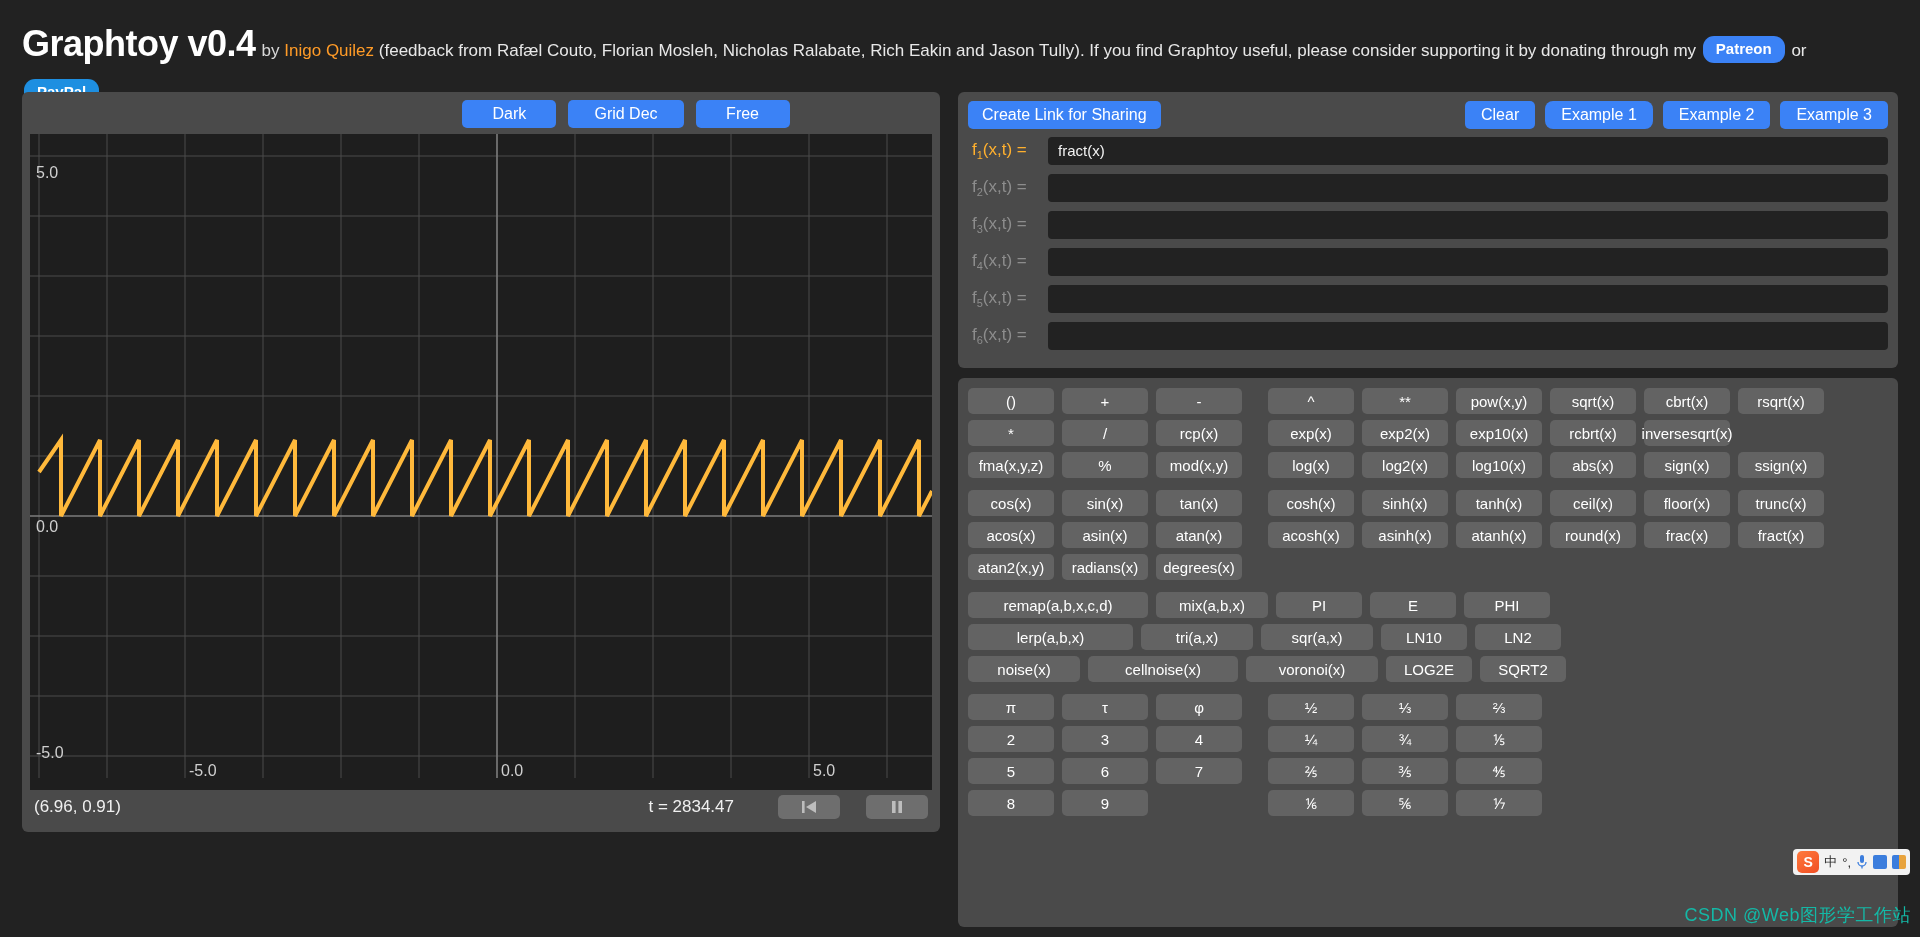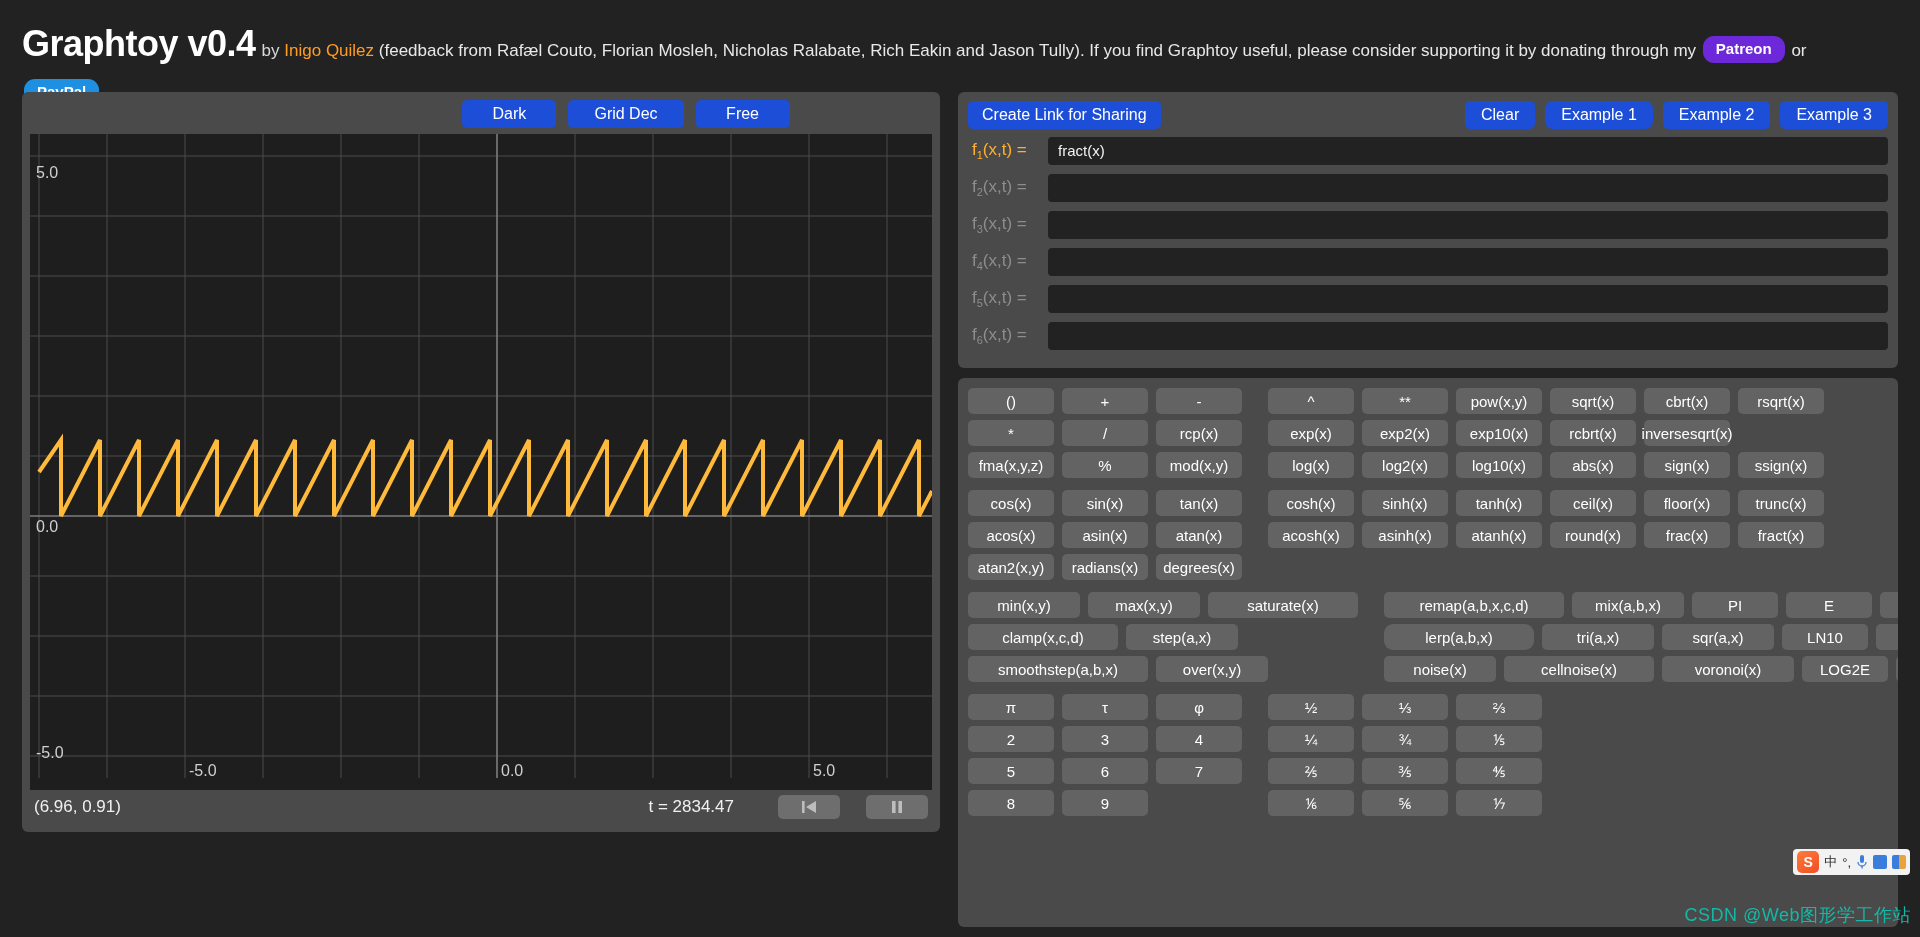--- a/index.html
+++ b/index.html
@@ -35,21 +35,21 @@
     display: inline-block;
     border-radius: 11px;
     padding: 2px 13px 3px 13px;
     font-weight: bold;
     font-size: 15px;
     color: #ffffff;
     vertical-align: 2px;
     margin: 0 2px;
     cursor: pointer;
   }
-  .pill.patreon { background: #6d28d9; }
+  .pill.patreon { background: #3b82f6; }
   .pill.paypal  { background: #1e8fe1; margin-top: 5px; }
   #header .line2 { display: block; margin-top: 4px; }
 
   
   #main {
     position: absolute;
     top: 92px; left: 0; right: 0; bottom: 0;
     display: flex;
     padding: 0 22px 10px 22px;
     gap: 18px;
@@ -68,21 +68,21 @@
   }
   #graph-toolbar {
     height: 32px;
     display: flex;
     justify-content: center;
     align-items: center;
     gap: 12px;
     padding-left: 290px;
   }
   .gbtn {
-    background: #1d4ed8;
+    background: #3b82f6;
     color: #ffffff;
     border: none;
     border-radius: 5px;
     font-size: 16px;
     font-family: "Liberation Sans", sans-serif;
     padding: 5px 26px;
     cursor: pointer;
     min-width: 94px;
   }
 
@@ -469,43 +469,28 @@
               <button class="kbtn w1">atanh(x)</button>
               <button class="kbtn w1">round(x)</button>
               <button class="kbtn w1">frac(x)</button>
               <button class="kbtn w1">fract(x)</button>
             </div>
           </div>
       </div>
       <div class="pal-group">
         <div class="pal-col">
             <div class="pal-row">
-              <button class="kbtn" style="width: 112px;">min(x,y)</button>
-              <button class="kbtn" style="width: 112px;">max(x,y)</button>
-              <button class="kbtn" style="width: 150px;">saturate(x)</button>
-            </div>
-            <div class="pal-row">
-              <button class="kbtn" style="width: 150px;">clamp(x,c,d)</button>
-              <button class="kbtn" style="width: 112px;">step(a,x)</button>
-            </div>
-            <div class="pal-row">
-              <button class="kbtn" style="width: 180px;">smoothstep(a,b,x)</button>
-              <button class="kbtn" style="width: 112px;">over(x,y)</button>
-            </div>
-          </div>
-        <div class="pal-col">
-            <div class="pal-row">
               <button class="kbtn" style="width: 180px;">remap(a,b,x,c,d)</button>
               <button class="kbtn" style="width: 112px;">mix(a,b,x)</button>
               <button class="kbtn" style="width: 86px;">PI</button>
               <button class="kbtn" style="width: 86px;">E</button>
               <button class="kbtn" style="width: 86px;">PHI</button>
             </div>
             <div class="pal-row">
-              <button class="kbtn" style="width: 150px; border-radius: 9px;">lerp(a,b,x)</button>
+              <button class="kbtn" style="width: 165px;">lerp(a,b,x)</button>
               <button class="kbtn" style="width: 112px;">tri(a,x)</button>
               <button class="kbtn" style="width: 112px;">sqr(a,x)</button>
               <button class="kbtn" style="width: 86px;">LN10</button>
               <button class="kbtn" style="width: 86px;">LN2</button>
             </div>
             <div class="pal-row">
               <button class="kbtn" style="width: 112px;">noise(x)</button>
               <button class="kbtn" style="width: 150px;">cellnoise(x)</button>
               <button class="kbtn" style="width: 132px;">voronoi(x)</button>
               <button class="kbtn" style="width: 86px;">LOG2E</button>

